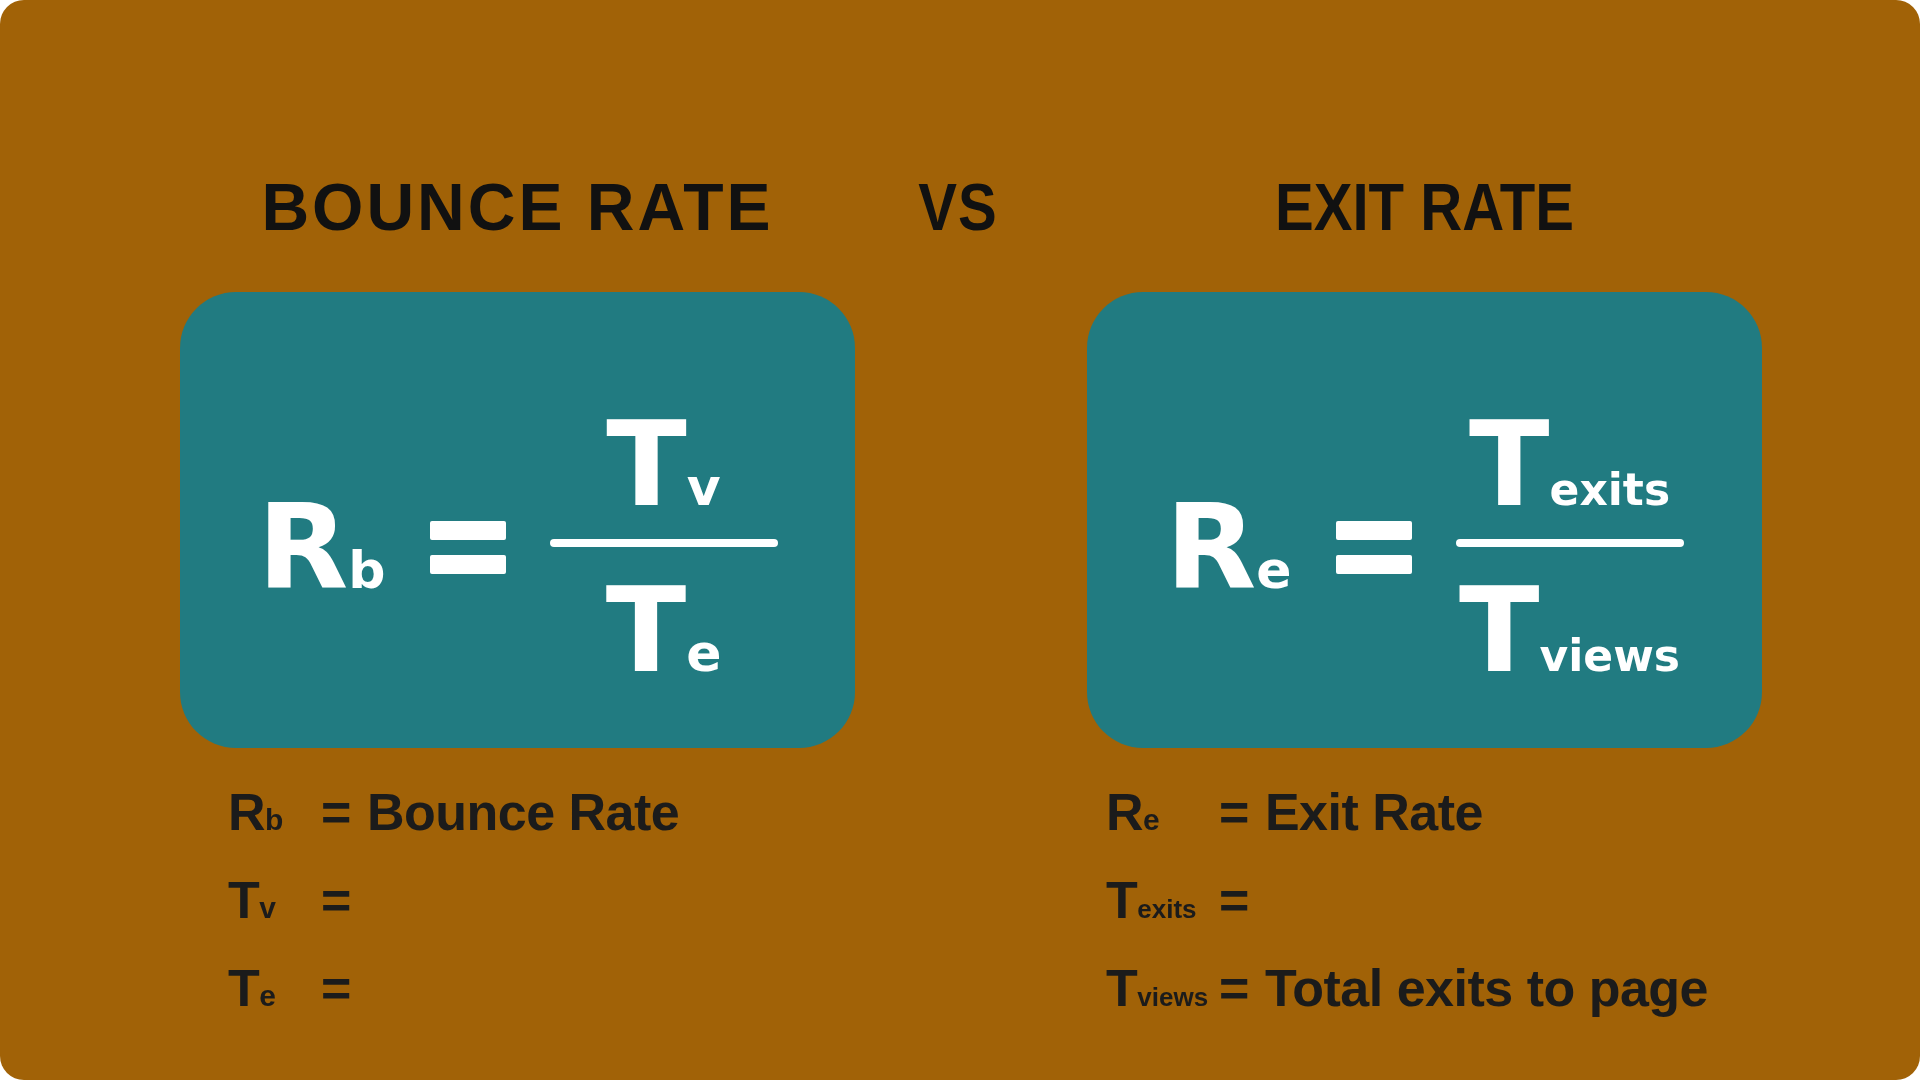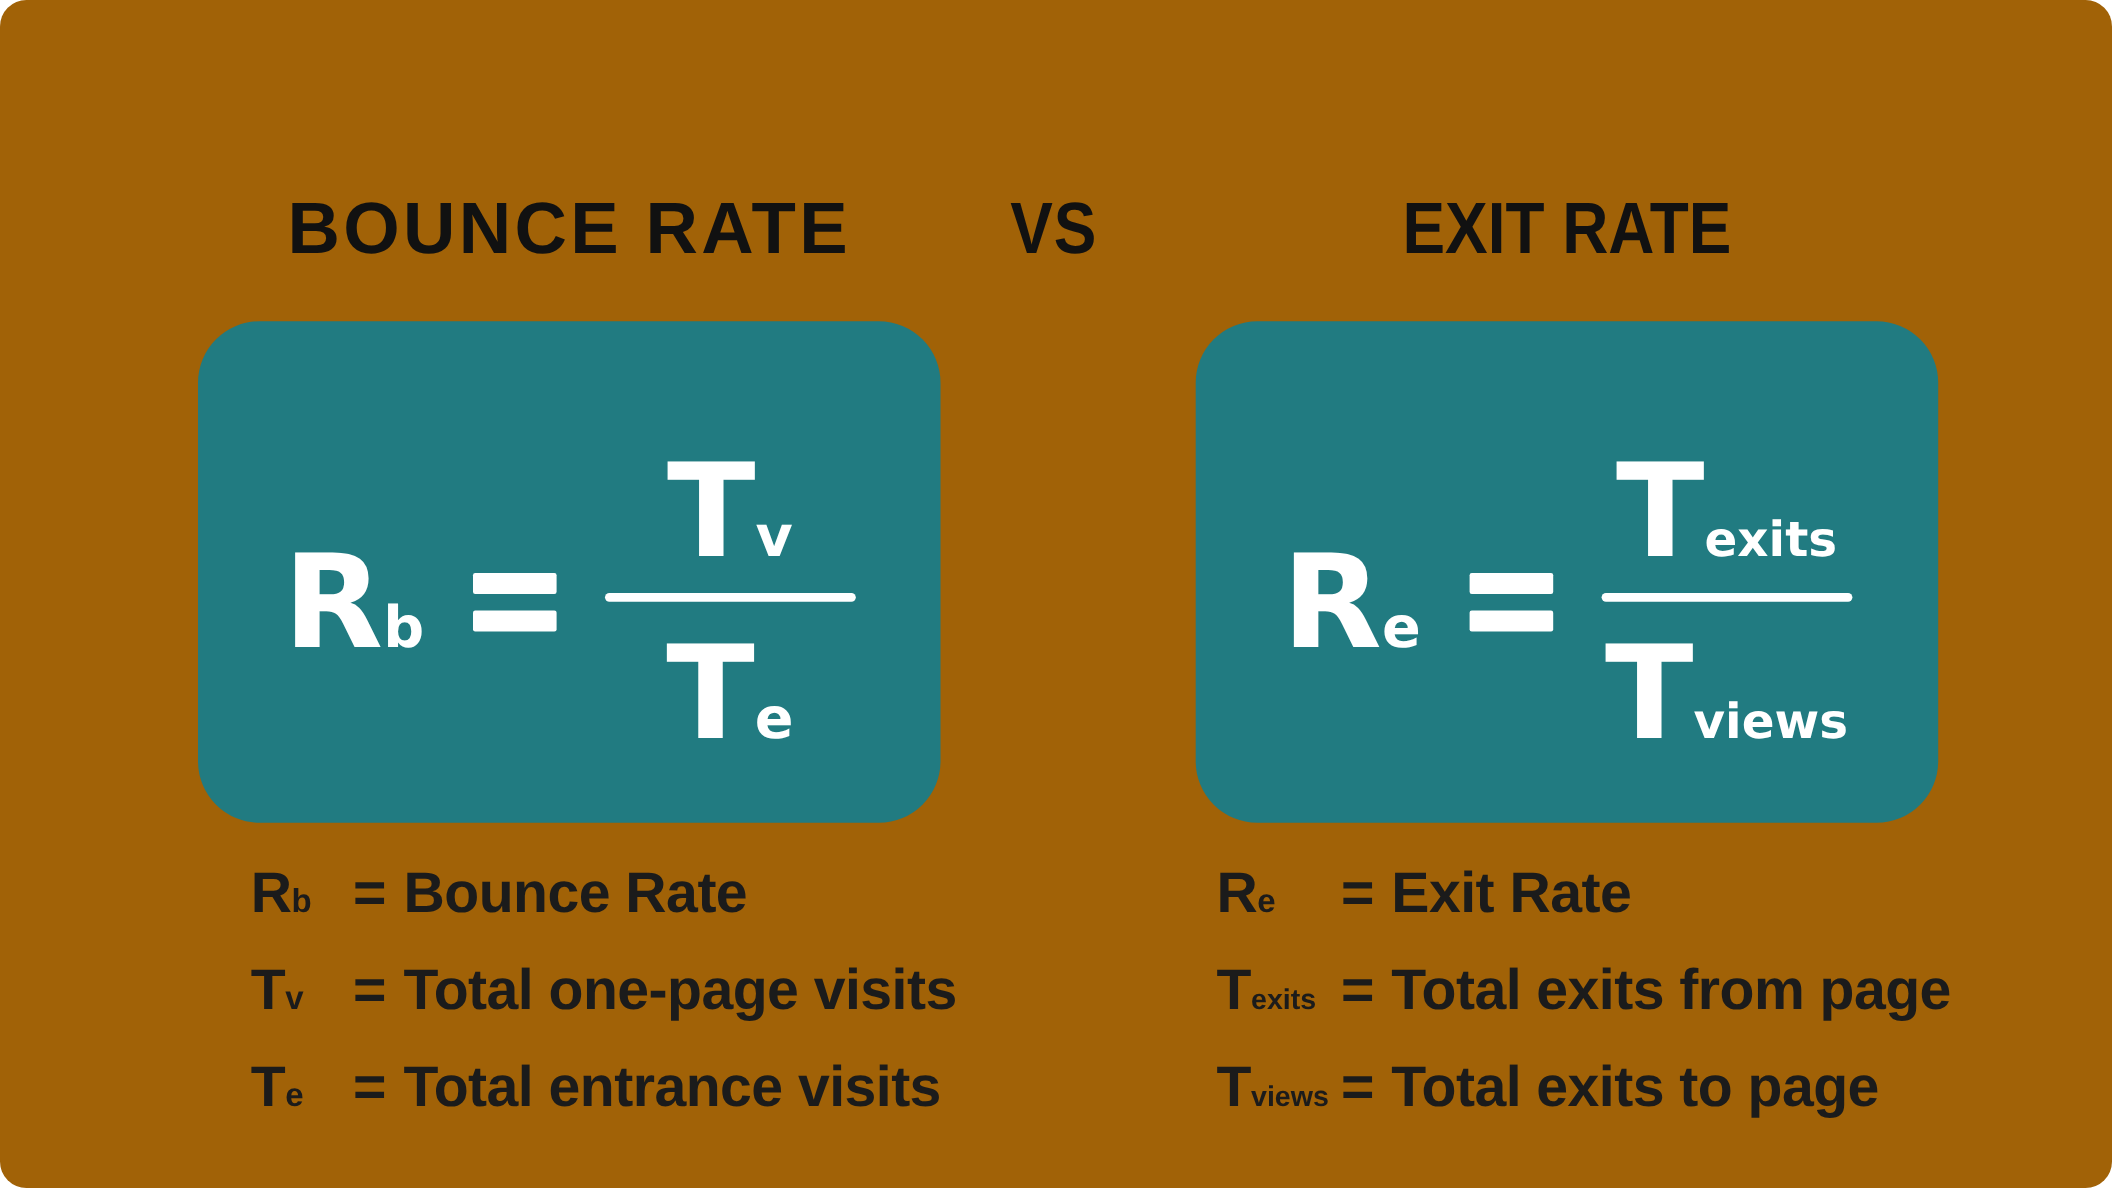--- a/index.html
+++ b/index.html
@@ -168,39 +168,36 @@
 
   <div class="legend" id="legend-bounce">
     <div class="legend-row">
       <span class="lsym"><span>R</span><span class="lsub">b</span></span>
       <span class="leq">=</span>
       <span class="ldesc">Bounce Rate</span>
     </div>
     <div class="legend-row">
       <span class="lsym"><span>T</span><span class="lsub">v</span></span>
       <span class="leq">=</span>
-      <span class="ldesc">Total one-page visits</span>
     </div>
     <div class="legend-row">
       <span class="lsym"><span>T</span><span class="lsub">e</span></span>
       <span class="leq">=</span>
-      <span class="ldesc">Total entrance visits</span>
     </div>
   </div>
 
   <div class="legend" id="legend-exit">
     <div class="legend-row">
       <span class="lsym"><span>R</span><span class="lsub">e</span></span>
       <span class="leq">=</span>
       <span class="ldesc">Exit Rate</span>
     </div>
     <div class="legend-row">
       <span class="lsym"><span>T</span><span class="lsub lsub-word">exits</span></span>
       <span class="leq">=</span>
-      <span class="ldesc">Total exits from page</span>
     </div>
     <div class="legend-row">
       <span class="lsym"><span>T</span><span class="lsub lsub-word">views</span></span>
       <span class="leq">=</span>
       <span class="ldesc">Total exits to page</span>
     </div>
   </div>
 
 </div>
 

